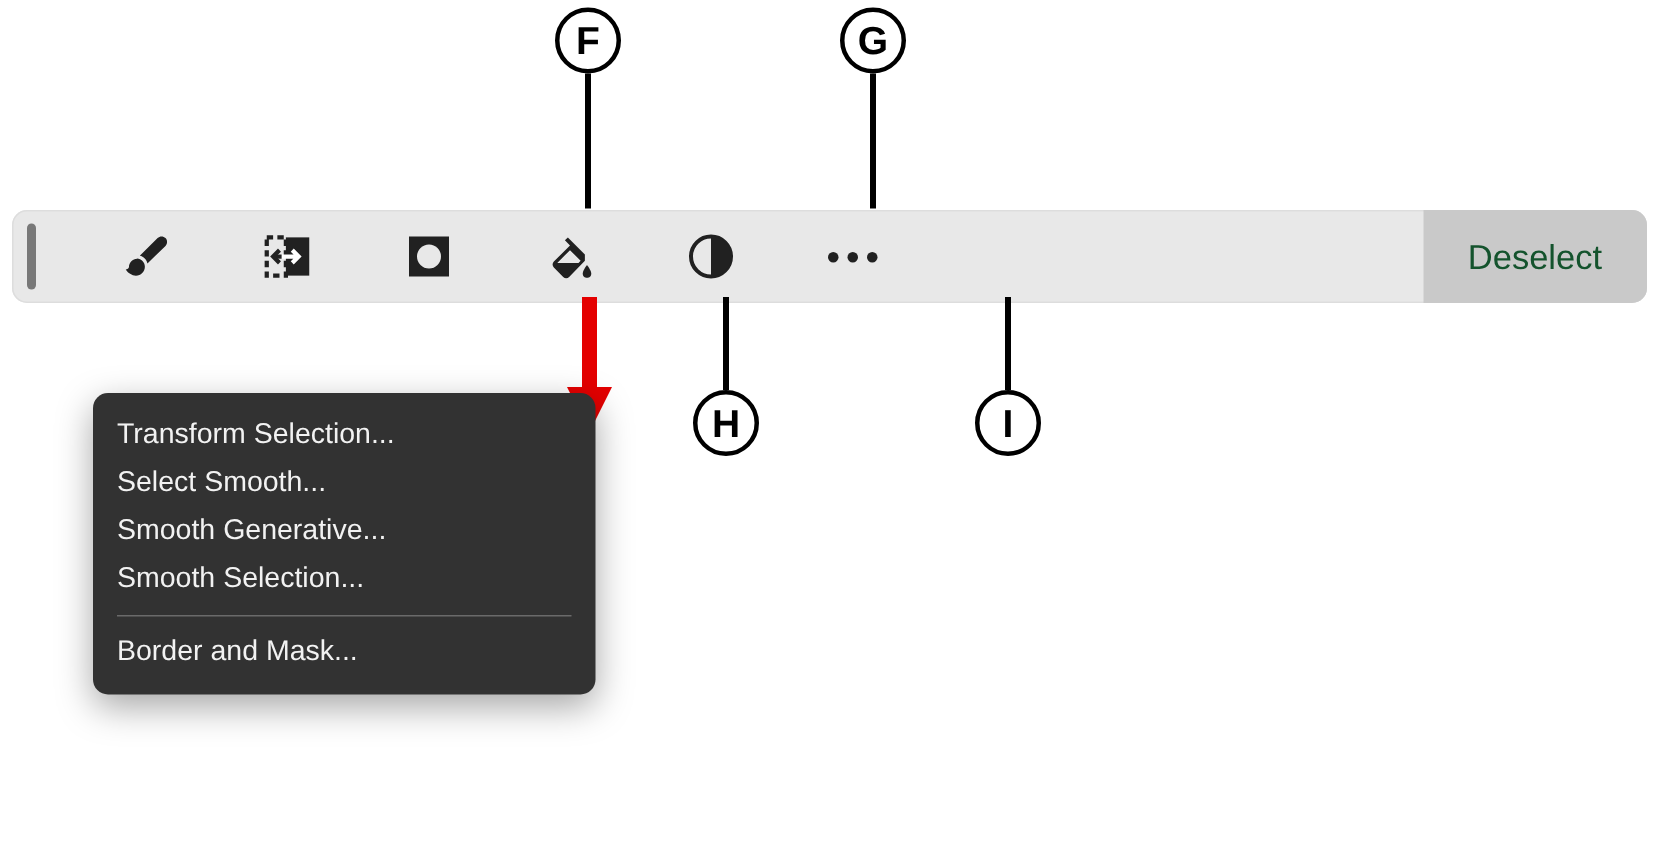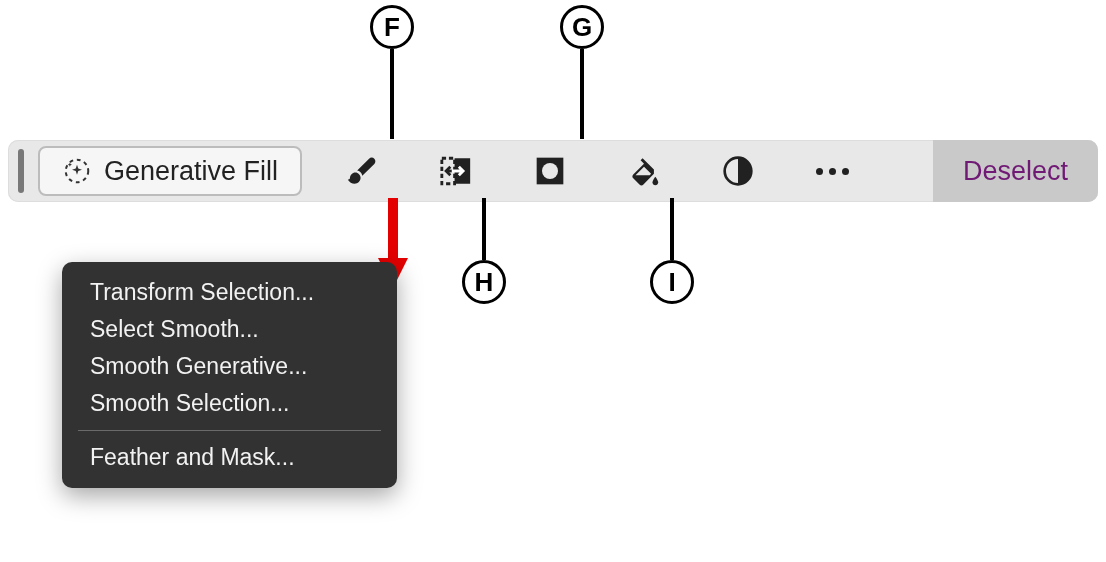--- a/index.html
+++ b/index.html
@@ -69,22 +69,22 @@
   }
   .deselect-btn {
     margin-left: auto;
     height: 62px;
     background: #c9c9c9;
     border-top-right-radius: 10px;
     border-bottom-right-radius: 10px;
     display: flex;
     align-items: center;
     padding: 0 30px;
-    font-size: 27px;
-    color: #701a75;
+    font-size: 23px;
+    color: #14532d;
     cursor: pointer;
   }
 
   
   .callout {
     position: absolute;
     display: flex;
     flex-direction: column;
     align-items: center;
   }
@@ -122,47 +122,37 @@
     left: 62px;
     top: 262px;
     width: 335px;
     background: #323232;
     border-radius: 10px;
     padding: 12px 0;
     box-shadow: 0 8px 24px rgba(0,0,0,0.35);
     color: #fff;
   }
   .menu-item {
-    font-size: 23px;
-    padding: 5px 28px;
+    font-size: 19px;
+    padding: 5px 16px;
     cursor: pointer;
     color:#f2f2f2;
   }
   .menu-sep {
     height:1px;
     background:#6a6a6a;
     margin: 8px 16px;
   }
 </style>
 </head>
 <body>
 
 <div class="toolbar">
   <div class="grip"></div>
 
-  <div class="gen-fill-btn">
-    <span class="gen-fill-icon">
-      <svg width="30" height="30" viewBox="0 0 24 24" fill="none" stroke="#333" stroke-width="1.6">
-        <circle cx="12" cy="12" r="9" stroke-dasharray="3 3"></circle>
-        <path d="M12 7 L13 10 L16 11 L13 12 L12 15 L11 12 L8 11 L11 10 Z" fill="#333" stroke="none"></path>
-        <path d="M6.3 5 L6.8 6.3 L8 6.8 L6.8 7.3 L6.3 8.5 L5.8 7.3 L4.6 6.8 L5.8 6.3 Z" fill="#333" stroke="none"></path>
-      </svg>
-    </span>
-    <span>Generative Fill</span>
-  </div>
 
   <div class="tool-icons">
     <div class="tool-icon">
       <svg width="34" height="34" viewBox="0 0 24 24" fill="#212121">
         <path d="M14.5 3.5c1-1 2.6-1 3.6 0l2.4 2.4c1 1 1 2.6 0 3.6L12 18l-6 2 2-6 6.5-10.5z" fill="none"></path>
         <path d="M20.7 3.3c-1-1-2.7-1-3.7 0L8.6 11.7c1.8.3 3.3 1.8 3.6 3.6l8.5-8.3c1-1 1-2.7 0-3.7zM7.3 13c-2 0-3.8 1.9-3.8 3.9 0 .7-.9 1.2-1.5 1.2 1 1.6 2.9 2.9 4.8 2.9 2.3 0 4.2-1.9 4.2-4.2 0-2-1.7-3.8-3.7-3.8z"></path>
       </svg>
     </div>
     <div class="tool-icon">
       <svg width="34" height="34" viewBox="0 0 24 24">
@@ -226,14 +216,14 @@
   <rect x="10" y="0" width="10" height="62" fill="#e40000"></rect>
   <polygon points="0,60 30,60 15,90" fill="#e40000"></polygon>
 </svg>
 
 <div class="menu">
   <div class="menu-item">Transform Selection...</div>
   <div class="menu-item">Select Smooth...</div>
   <div class="menu-item">Smooth Generative...</div>
   <div class="menu-item">Smooth Selection...</div>
   <div class="menu-sep"></div>
-  <div class="menu-item">Feather and Mask...</div>
+  <div class="menu-item">Border and Mask...</div>
 </div>
 
 </body></html>

